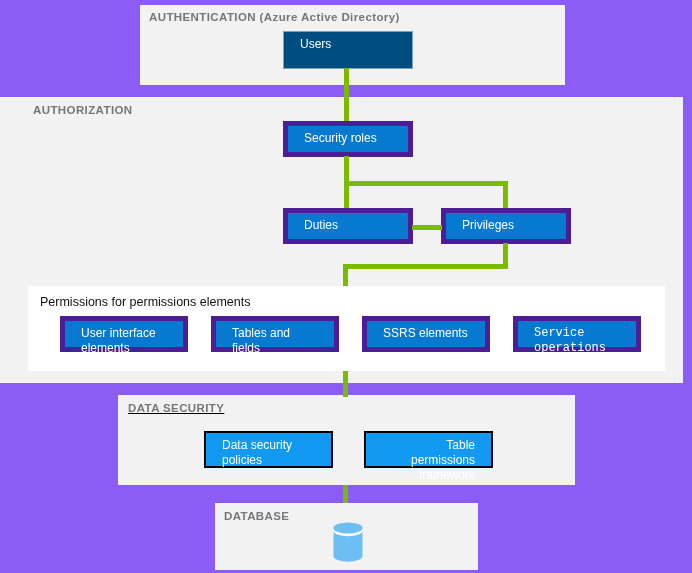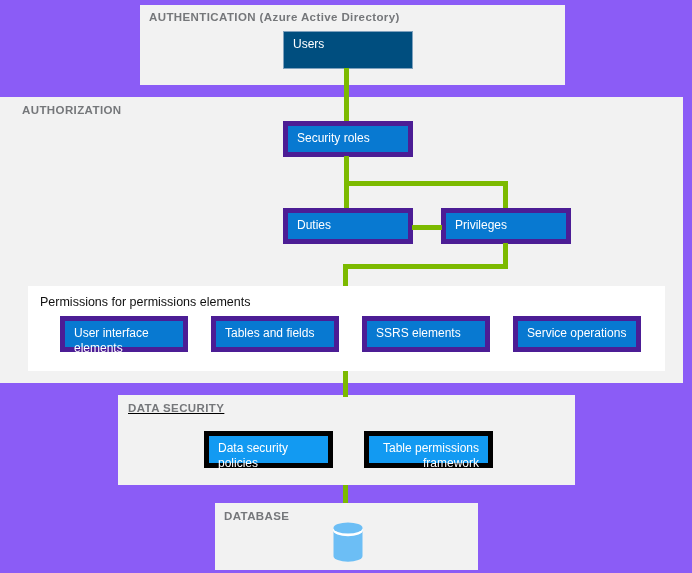--- a/index.html
+++ b/index.html
@@ -7,44 +7,44 @@
     position:relative;width:692px;height:573px;background:#8b5cf6;overflow:hidden;
     font-family:"Liberation Sans","DejaVu Sans",sans-serif;
   }
   .section{position:absolute;background:#f2f2f2;box-sizing:border-box;}
   .section-title{
     color:#75777a;font-size:11.5px;font-weight:bold;letter-spacing:.4px;
     white-space:nowrap;
   }
   .node{
     position:absolute;box-sizing:border-box;color:#ffffff;font-size:12px;
-    padding:5px 9px;line-height:1.25;
+    padding:5px 16px;line-height:1.25;
   }
   .node.dark{background:#004e7f;border:1px solid #7fa1bd;}
   .node.mid{background:#0879d1;border:5px solid #4c1d95;}
-  .node.light{background:#129af2;border:5px solid #000000;}
+  .node.light{background:#129af2;border:2px solid #000000;}
   .panel{position:absolute;background:#ffffff;box-sizing:border-box;}
   .panel-title{color:#111111;font-size:12.5px;padding:9px 0 0 12px;}
   .vline,.hline{position:absolute;background:#7cba00;}
   .cylinder{position:absolute;}
   
   #sec-auth{left:140px;top:5px;width:425px;height:80px;}
   #sec-auth .section-title{padding:6px 0 0 9px;}
   #node-users{left:143px;top:26px;width:130px;height:38px;}
   #sec-authz{left:0;top:97px;width:683px;height:286px;}
-  #sec-authz .section-title{padding:7px 0 0 22px;}
+  #sec-authz .section-title{padding:7px 0 0 33px;}
   #node-security-roles{left:283px;top:24px;width:130px;height:36px;}
   #node-duties{left:283px;top:111px;width:130px;height:36px;}
   #node-privileges{left:441px;top:111px;width:130px;height:36px;}
   #panel-permissions{left:28px;top:189px;width:637px;height:85px;}
   .perm-node{top:30px;width:128px;height:36px;}
   #perm-0{left:32px;}
   #perm-1{left:183px;}
   #perm-2{left:334px;}
-  #perm-3{left:485px;}
+  #perm-3{left:485px;font-family:Liberation Mono, monospace;}
   #sec-datasec{left:118px;top:395px;width:457px;height:90px;text-decoration:underline;}
   #sec-datasec .section-title{padding:7px 0 0 10px;}
   #node-policies{left:86px;top:36px;width:129px;height:37px;}
   #node-table-perms{left:246px;top:36px;width:129px;height:37px;text-align:right;}
   #sec-db{left:215px;top:503px;width:263px;height:67px;}
   #sec-db .section-title{padding:7px 0 0 9px;}
   #db-cylinder{left:116px;top:18px;}
 </style>
 </head>
 <body>

